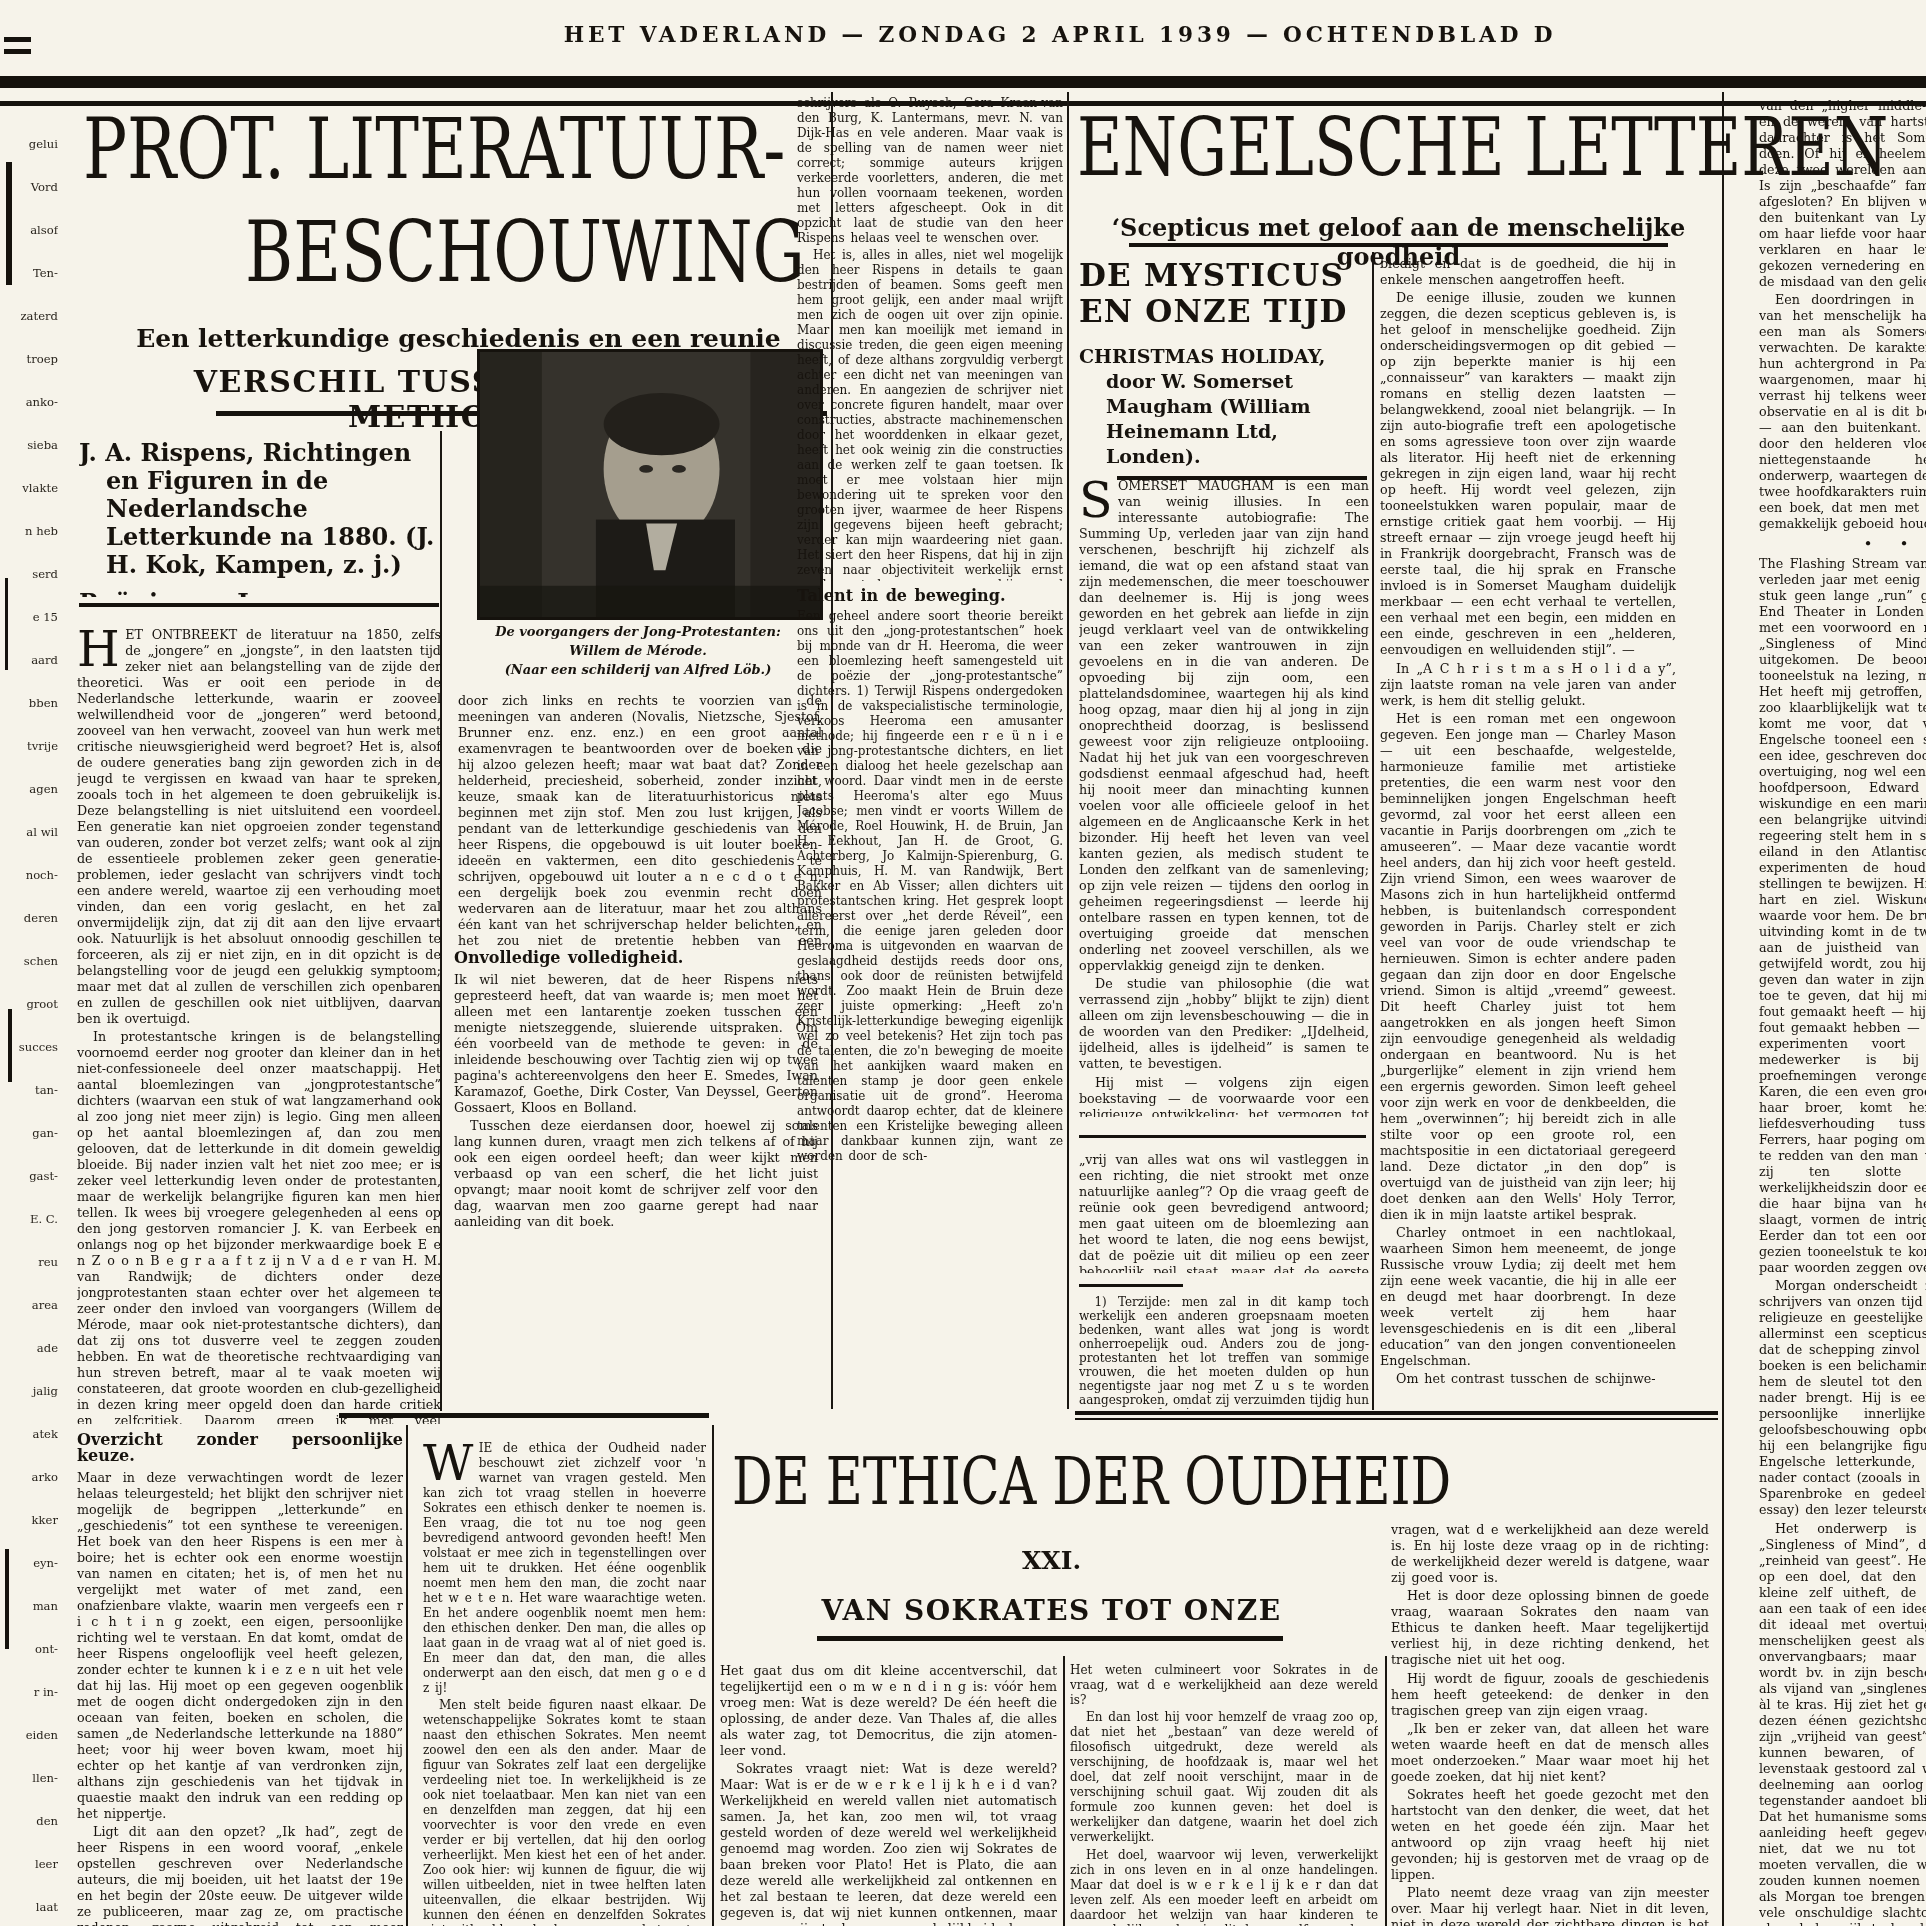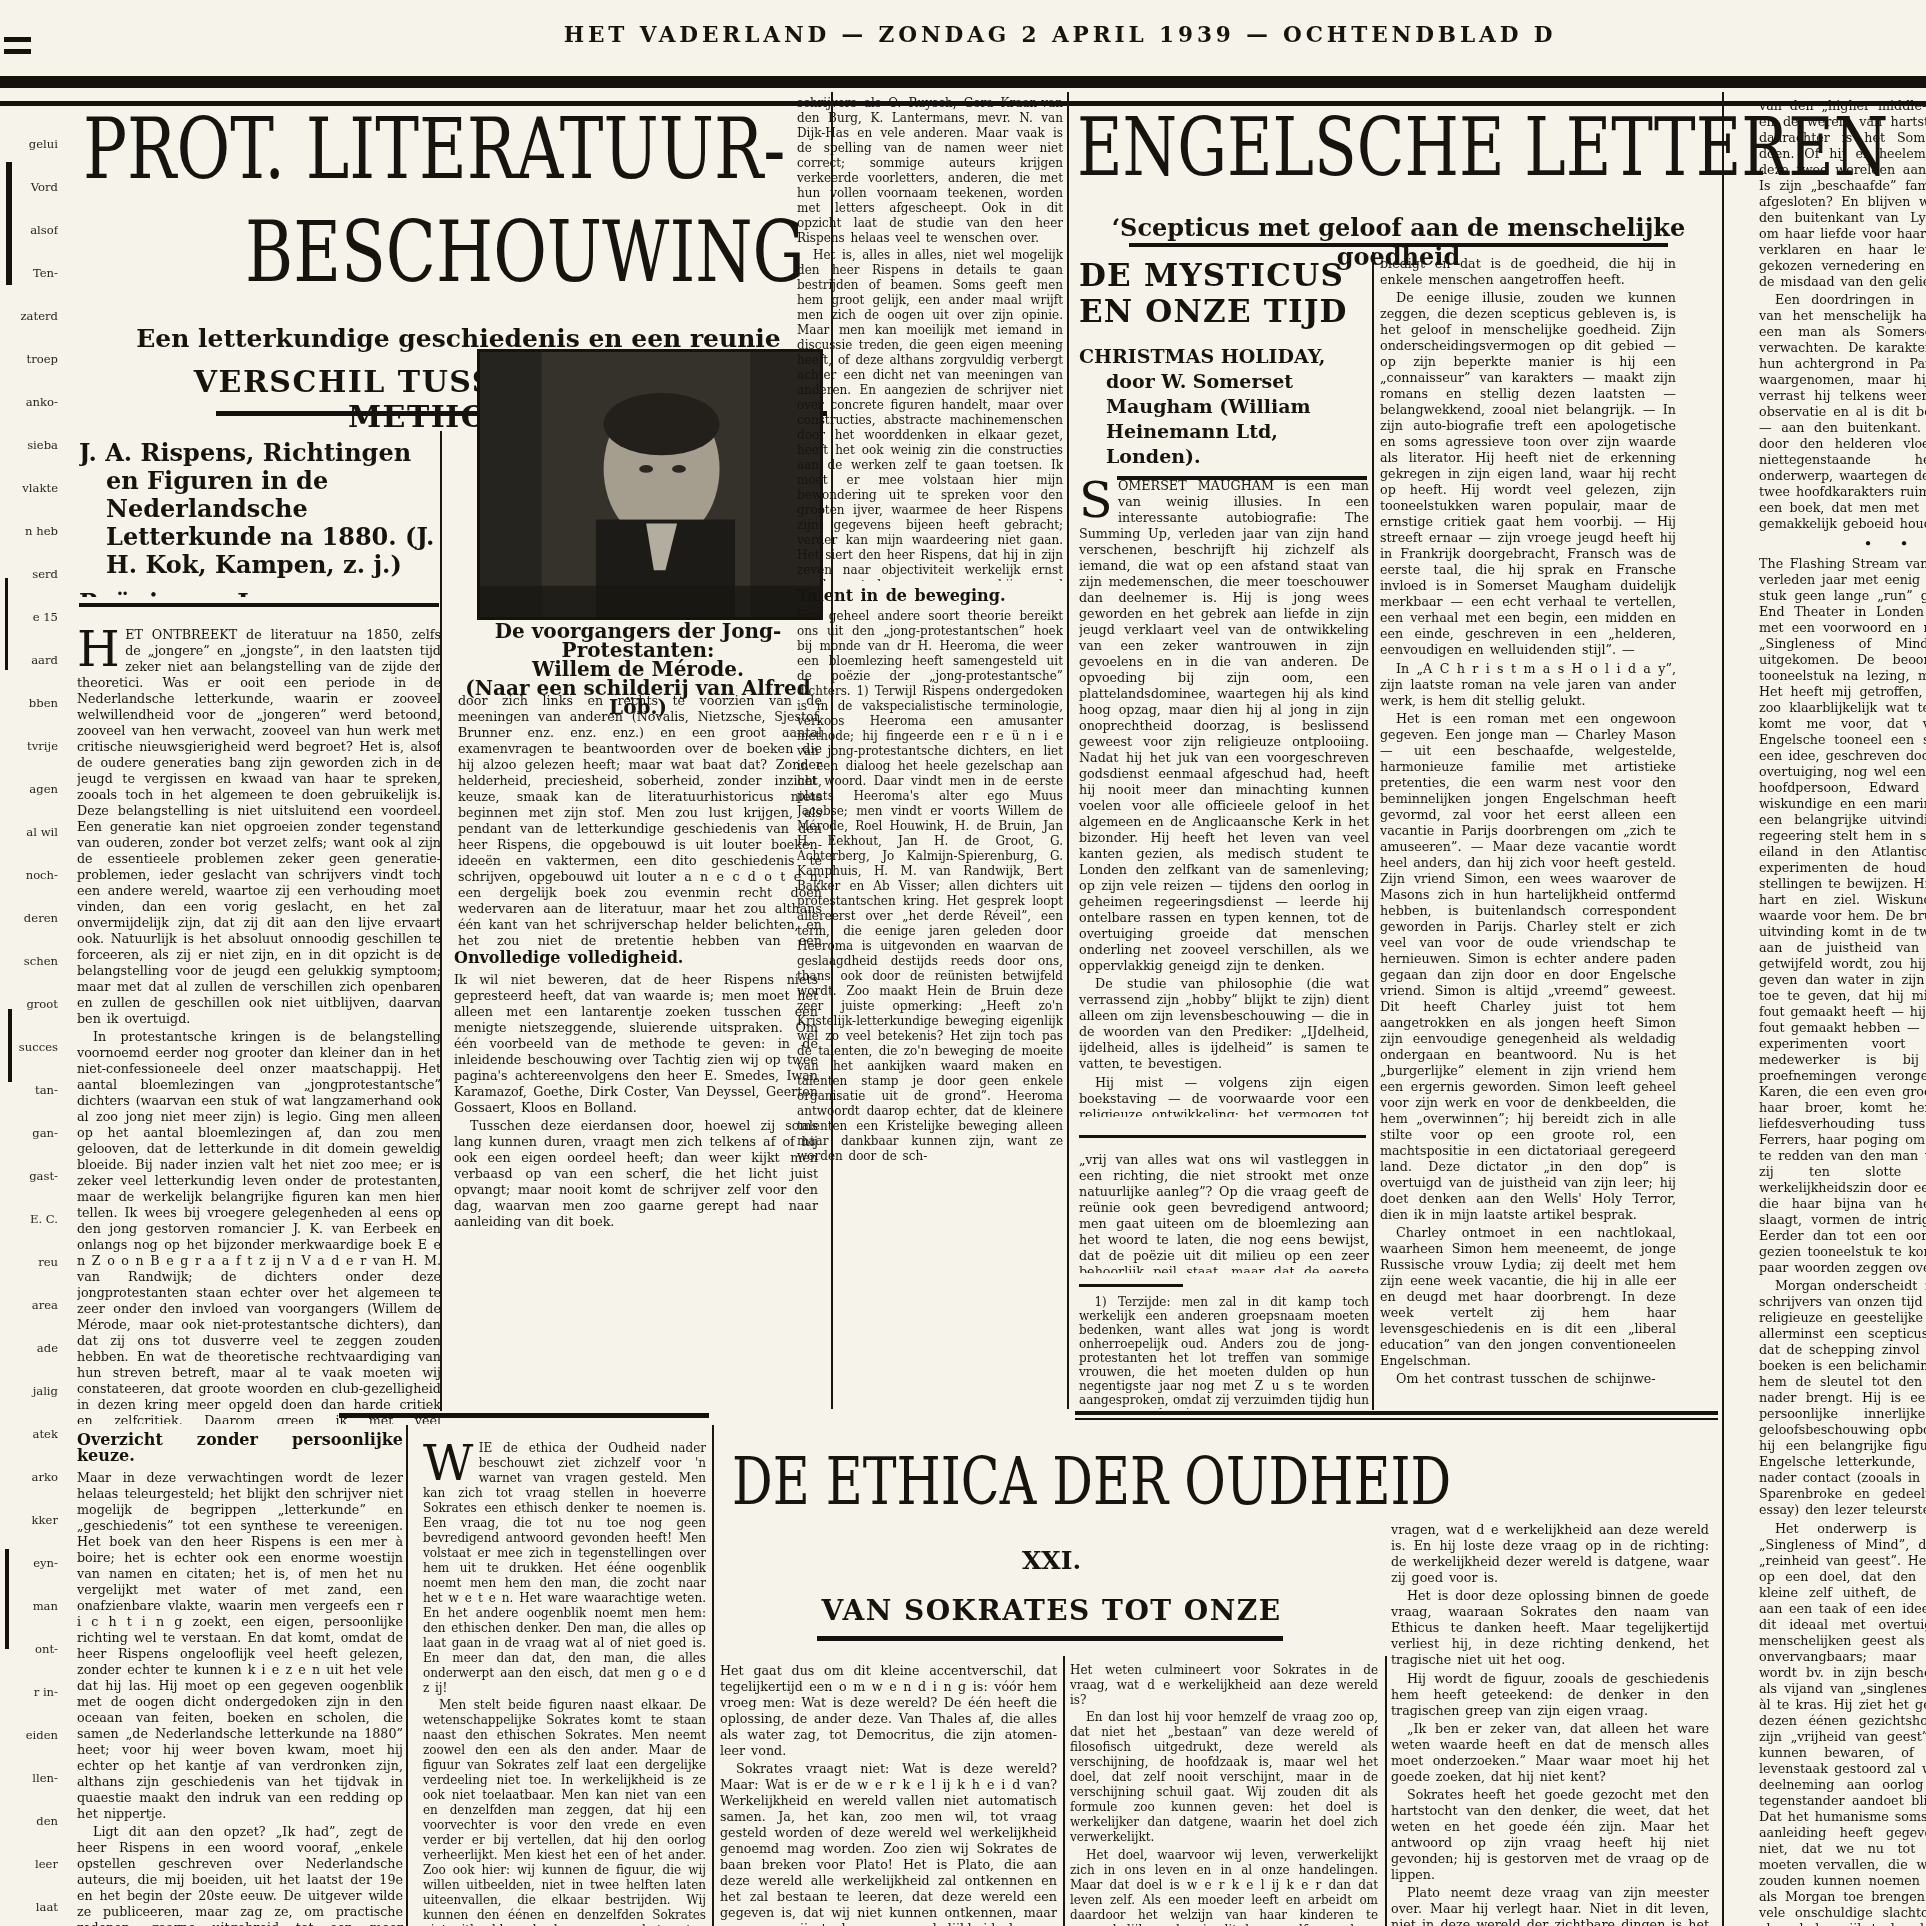--- a/index.html
+++ b/index.html
@@ -17,21 +17,21 @@
   .sub2{font-weight:bold;font-size:30px;text-align:center;letter-spacing:1.5px;}
   
   .body{font-size:12.7px;line-height:16px;text-align:justify;word-spacing:1.9px;overflow:hidden;}
   .body p{margin:0 0 2.3px 0;text-indent:16px;}
   .body p:first-child{text-indent:0;}
   .dropcap p:first-child::first-letter{float:left;font-size:49px;line-height:.82;padding:3.1px 5.4px 0 0;}
   .bighead{font-weight:bold;font-size:16px;margin:2.3px 0 5.4px 0;text-indent:0!important;}
   .books{font-weight:bold;font-size:24px;line-height:28px;overflow:hidden;}
   .books p{margin:0 0 10px 0;padding-left:27px;text-indent:-27px;}
   .kicker{font-weight:bold;font-size:31px;letter-spacing:1.2px;margin:0 0 15.4px 0;}
-  .caption{font-weight:bold;font-size:20px;line-height:19px;text-align:center;}
+  .caption{font-weight:bold;font-style:italic;font-size:13px;line-height:19px;text-align:center;}
   .caption p{margin:0;}
   .dots{text-align:center;font-size:15.4px;letter-spacing:10px;text-indent:0!important;margin:3.9px 0!important;}
   .footnote{font-size:12px;line-height:14px;text-align:justify;overflow:hidden;}
   .footnote p{margin:0;text-indent:15.4px;}
   .margin-strip{font-size:11.6px;line-height:43px;color:#241f18;text-align:right;overflow:hidden;}
   .margin-strip div{white-space:nowrap;}
 </style>
 </head>
 <body>
 

